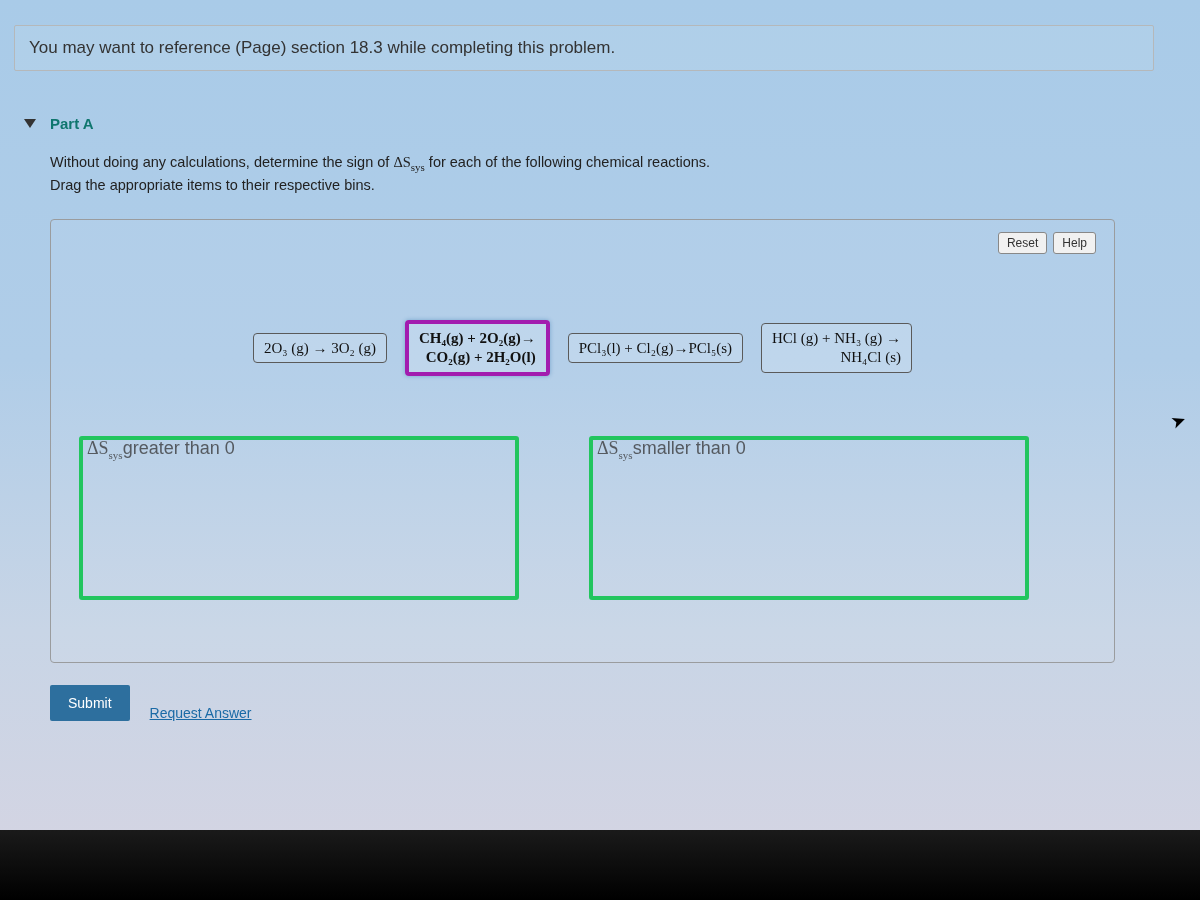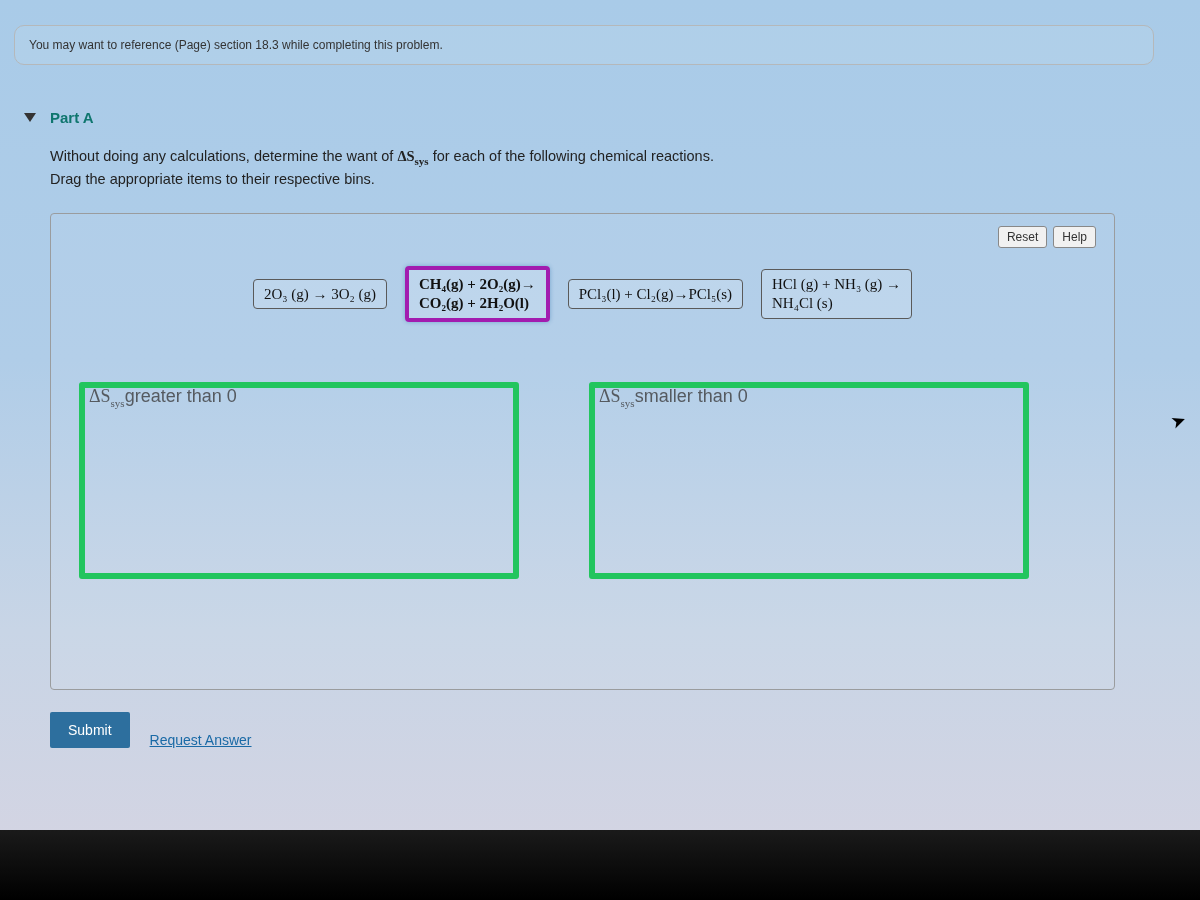--- a/index.html
+++ b/index.html
@@ -13,23 +13,23 @@
   .outer {
     position: absolute;
     left: 14px; top: 25px;
     width: 1140px;
     background: rgba(255,255,255,0.0);
   }
 
   .reference-bar {
     border: 1px solid #b5b8ba;
     padding: 12px 14px;
-    font-size: 12px;
+    font-size: 17px;
     color: #333;
-    border-radius: 10px;
+    border-radius: 2px;
     background: rgba(255,255,255,0.08);
   }
 
   .part-wrap {
     margin-top: 38px;
   }
 
   .part-header {
     display: flex;
     align-items: center;
@@ -44,31 +44,31 @@
   }
   .part-title { font-weight: bold; font-size: 15px; color: #0f766e; }
 
   .prompt {
     font-size: 14.5px;
     color: #222;
     padding: 6px 0 12px 36px;
     line-height: 1.5;
   }
   .prompt .bold { font-weight: normal; }
-  .delta { font-family: 'Times New Roman', serif; font-weight: bold; }
+  .delta { font-family: 'Times New Roman', serif; }
   .ssub { font-size: 11px; vertical-align: sub; }
 
   .work-area {
     margin: 10px 0 0 36px;
     width: 1065px;
     border: 1px solid #9a9c9e;
     border-radius: 4px;
     background: rgba(255,255,255,0.05);
     position: relative;
-    padding: 16px 18px 110px 18px;
+    padding: 16px 18px 62px 18px;
   }
 
   .top-btns {
     position: absolute;
     right: 18px; top: 12px;
     display: flex; gap: 6px;
   }
   .sm-btn {
     border: 1px solid #888;
     background: #f1f1f1;
@@ -77,22 +77,23 @@
     border-radius: 3px;
     cursor: pointer;
     color: #333;
   }
 
   .tiles {
     display: flex;
     justify-content: center;
     align-items: center;
     gap: 18px;
-    margin-top: 36px;
+    margin-top: 84px;
     margin-bottom: 60px;
+    text-align: right;
   }
   .tile {
     border: 1.5px solid #5a5a5a;
     border-radius: 4px;
     padding: 5px 10px;
     font-family: 'Times New Roman', serif;
     font-size: 15px;
     background: rgba(255,255,255,0.15);
     cursor: grab;
     line-height: 1.25;
@@ -104,22 +105,22 @@
     font-weight: bold;
   }
 
   .bins {
     display: flex;
     gap: 70px;
     padding: 0 10px;
   }
   .bin {
     flex: 0 0 440px;
-    height: 197px;
-    border: 6px solid #22c55e;
+    height: 164px;
+    border: 4px solid #22c55e;
     border-radius: 3px;
     position: relative;
   }
   .bin-label {
     position: absolute;
     left: 4px; top: -2px;
     font-size: 18px;
     color: #555a60;
     font-family: Arial, sans-serif;
   }
@@ -173,21 +174,21 @@
     <span>You may want to reference (Page) section 18.3 while completing this problem.</span>
   </div>
 
   <div class="part-wrap">
     <div class="part-header">
       <div class="caret"></div>
       <div class="part-title">Part A</div>
     </div>
 
     <div class="prompt">
-      <span>Without doing any calculations, determine the want of </span><span class="delta"><span>ΔS</span><span class="ssub">sys</span></span><span> for each of the following chemical reactions.</span><br>
+      <span>Without doing any calculations, determine the sign of </span><span class="delta"><span>ΔS</span><span class="ssub">sys</span></span><span> for each of the following chemical reactions.</span><br>
       <span class="bold">Drag the appropriate items to their respective bins.</span>
     </div>
 
     <div class="work-area">
       <div class="top-btns">
         <button class="sm-btn">Reset</button>
         <button class="sm-btn">Help</button>
       </div>
 
       <div class="tiles">

